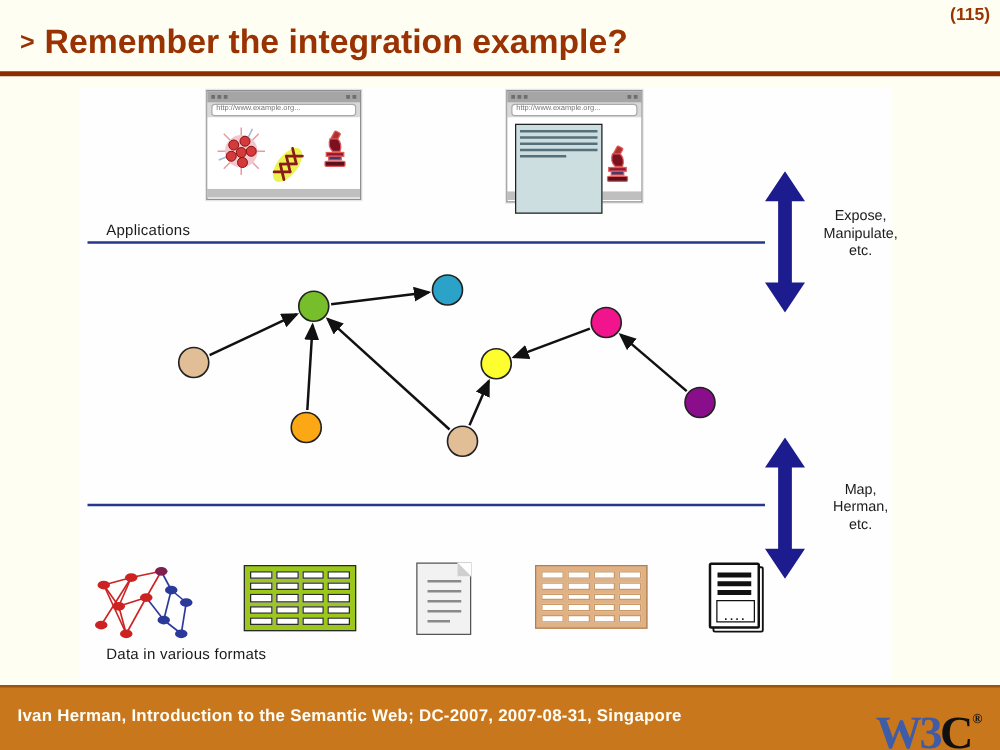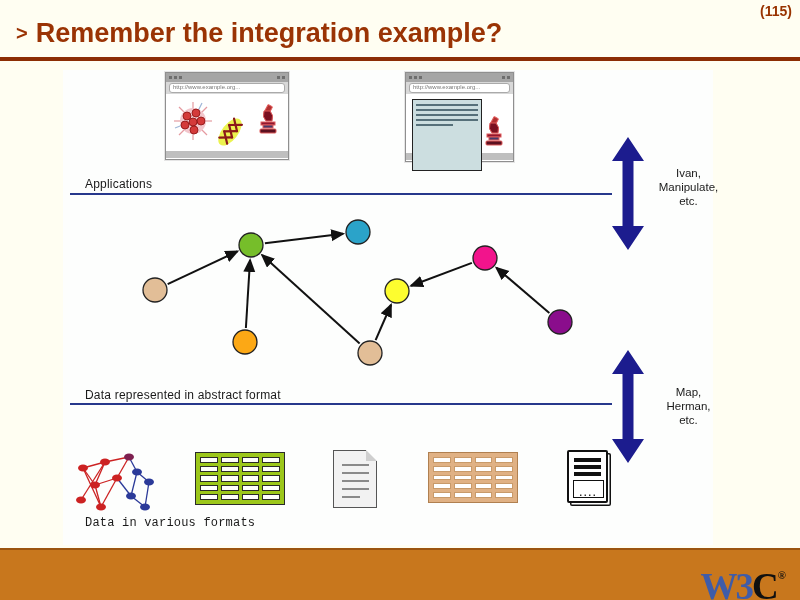--- a/index.html
+++ b/index.html
@@ -254,21 +254,20 @@
       <circle cx="92" cy="220" r="12" fill="#E2BE97" stroke="#222" stroke-width="1.3"></circle>
       <circle cx="188" cy="175" r="12" fill="#76BE2A" stroke="#222" stroke-width="1.3"></circle>
       <circle cx="295" cy="162" r="12" fill="#2BA3C9" stroke="#222" stroke-width="1.3"></circle>
       <circle cx="422" cy="188" r="12" fill="#F2148C" stroke="#222" stroke-width="1.3"></circle>
       <circle cx="334" cy="221" r="12" fill="#FDFD2F" stroke="#222" stroke-width="1.3"></circle>
       <circle cx="182" cy="272" r="12" fill="#FCA815" stroke="#222" stroke-width="1.3"></circle>
       <circle cx="307" cy="283" r="12" fill="#E2BE97" stroke="#222" stroke-width="1.3"></circle>
       <circle cx="497" cy="252" r="12" fill="#8A0D8C" stroke="#222" stroke-width="1.3"></circle>
     </svg>
 
-  <div class="layer-label" style="top:318px;">Data represented in abstract format</div>
   <div class="layer-line" style="top:333px;"></div>
 
   <svg width="88" height="68" viewBox="0 0 88 68" style="position:absolute;left:12px;top:380px;">
     <g stroke="#cc2222" stroke-width="1.3">
       <line x1="8" y1="18" x2="30" y2="12"></line>
         <line x1="8" y1="18" x2="20" y2="35"></line>
       <line x1="30" y1="12" x2="20" y2="35"></line>
         <line x1="30" y1="12" x2="6" y2="50"></line>
       <line x1="8" y1="18" x2="26" y2="57"></line>
         <line x1="20" y1="35" x2="42" y2="28"></line>
@@ -359,39 +358,40 @@
 
   <div class="server-icon">
     <div class="bar" style="top:6px;"></div>
     <div class="bar" style="top:13px;"></div>
     <div class="bar" style="top:20px;"></div>
     <div class="tray">
       <div class="dots">....</div>
     </div>
   </div>
 
-  <div class="layer-label" style="top:446px;font-family:Liberation Mono, monospace;">Data in various formats</div>
+  <div class="layer-label" style="top:446px;">Data in various formats</div>
 
   <svg class="side-arrow" style="top:67px;" viewBox="0 0 44 113">
     <polygon points="22,0 38,24 27.5,24 27.5,89 38,89 22,113 6,89 16.5,89 16.5,24 6,24" fill="#1C1C8E"></polygon>
   </svg>
   <div class="arrow-label" style="top:96px;">
-    <div>Ivan,</div>
+    <div>Expose,</div>
     <div>Manipulate,</div>
     <div>etc.</div>
   </div>
 
   <svg class="side-arrow" style="top:280px;" viewBox="0 0 44 113">
     <polygon points="22,0 38,24 27.5,24 27.5,89 38,89 22,113 6,89 16.5,89 16.5,24 6,24" fill="#1C1C8E"></polygon>
   </svg>
   <div class="arrow-label" style="top:315px;text-align:center;">
     <div>Map,</div>
     <div>Herman,</div>
     <div>etc.</div>
   </div>
 
 </div>
 
 <div class="footer">
+  <div class="credits">Ivan Herman, Introduction to the Semantic Web; DC-2007, 2007-08-31, Singapore</div>
   <div class="w3c-logo">
     <span class="w3">W3</span><span class="c">C</span><span class="reg">®</span>
   </div>
 </div>
 
 </body></html>

